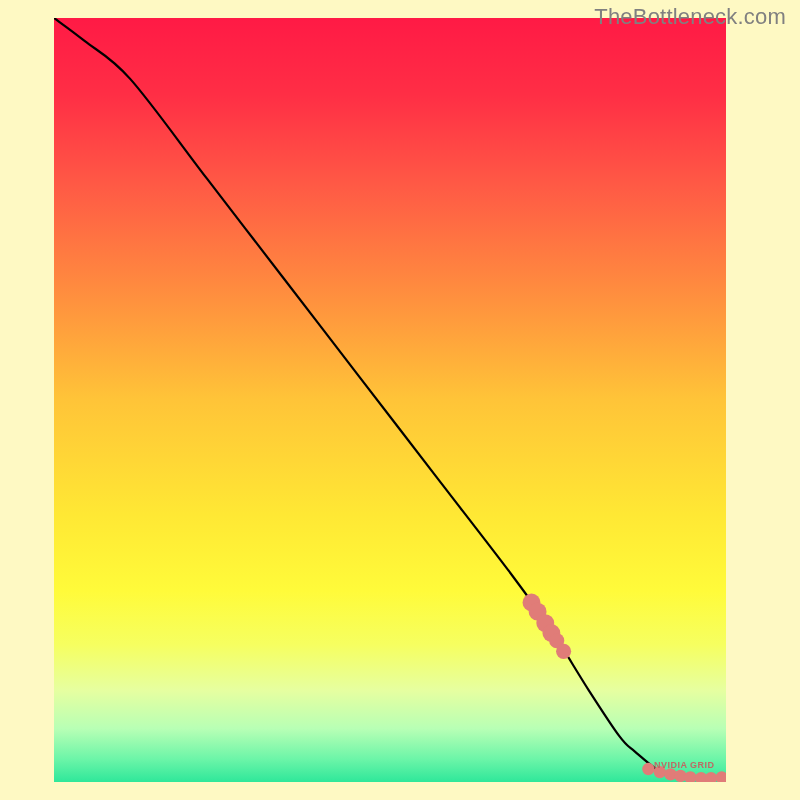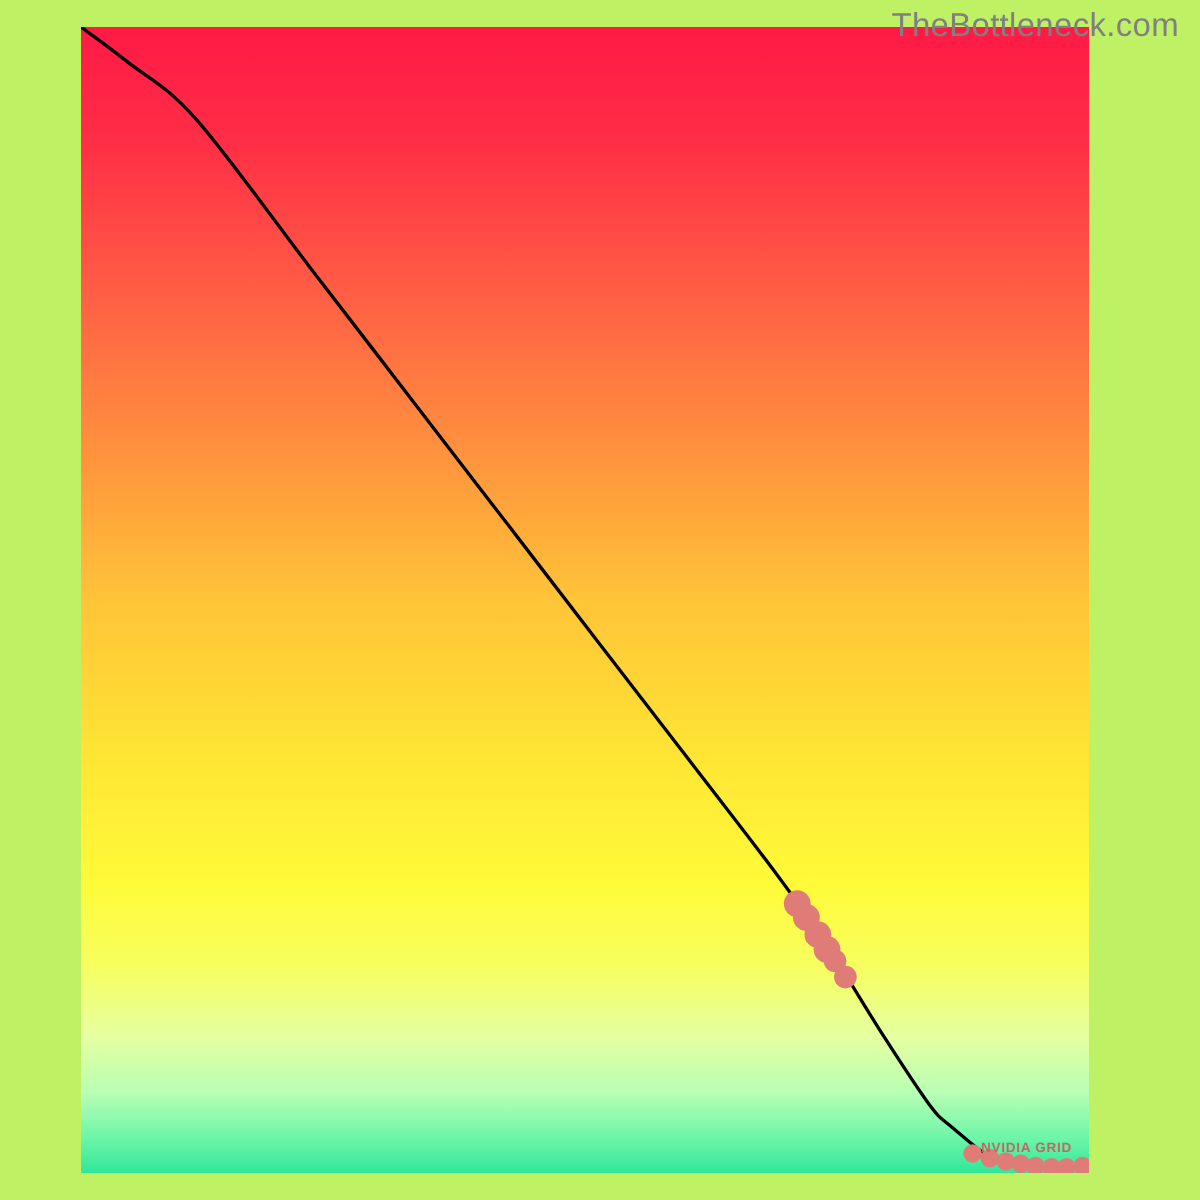--- a/index.html
+++ b/index.html
@@ -8,21 +8,21 @@
     width: 800px;
     height: 800px;
     background: #000000;
     overflow: hidden;
     font-family: Arial, Helvetica, sans-serif;
   }
   .stage {
     position: relative;
     width: 800px;
     height: 800px;
-    background: #bef264;
+    background: #fef9c3;
   }
   .watermark {
     position: absolute;
     top: 4px;
     right: 14px;
     color: #808080;
     font-size: 22px;
     font-weight: 400;
     letter-spacing: 0.2px;
     z-index: 5;

